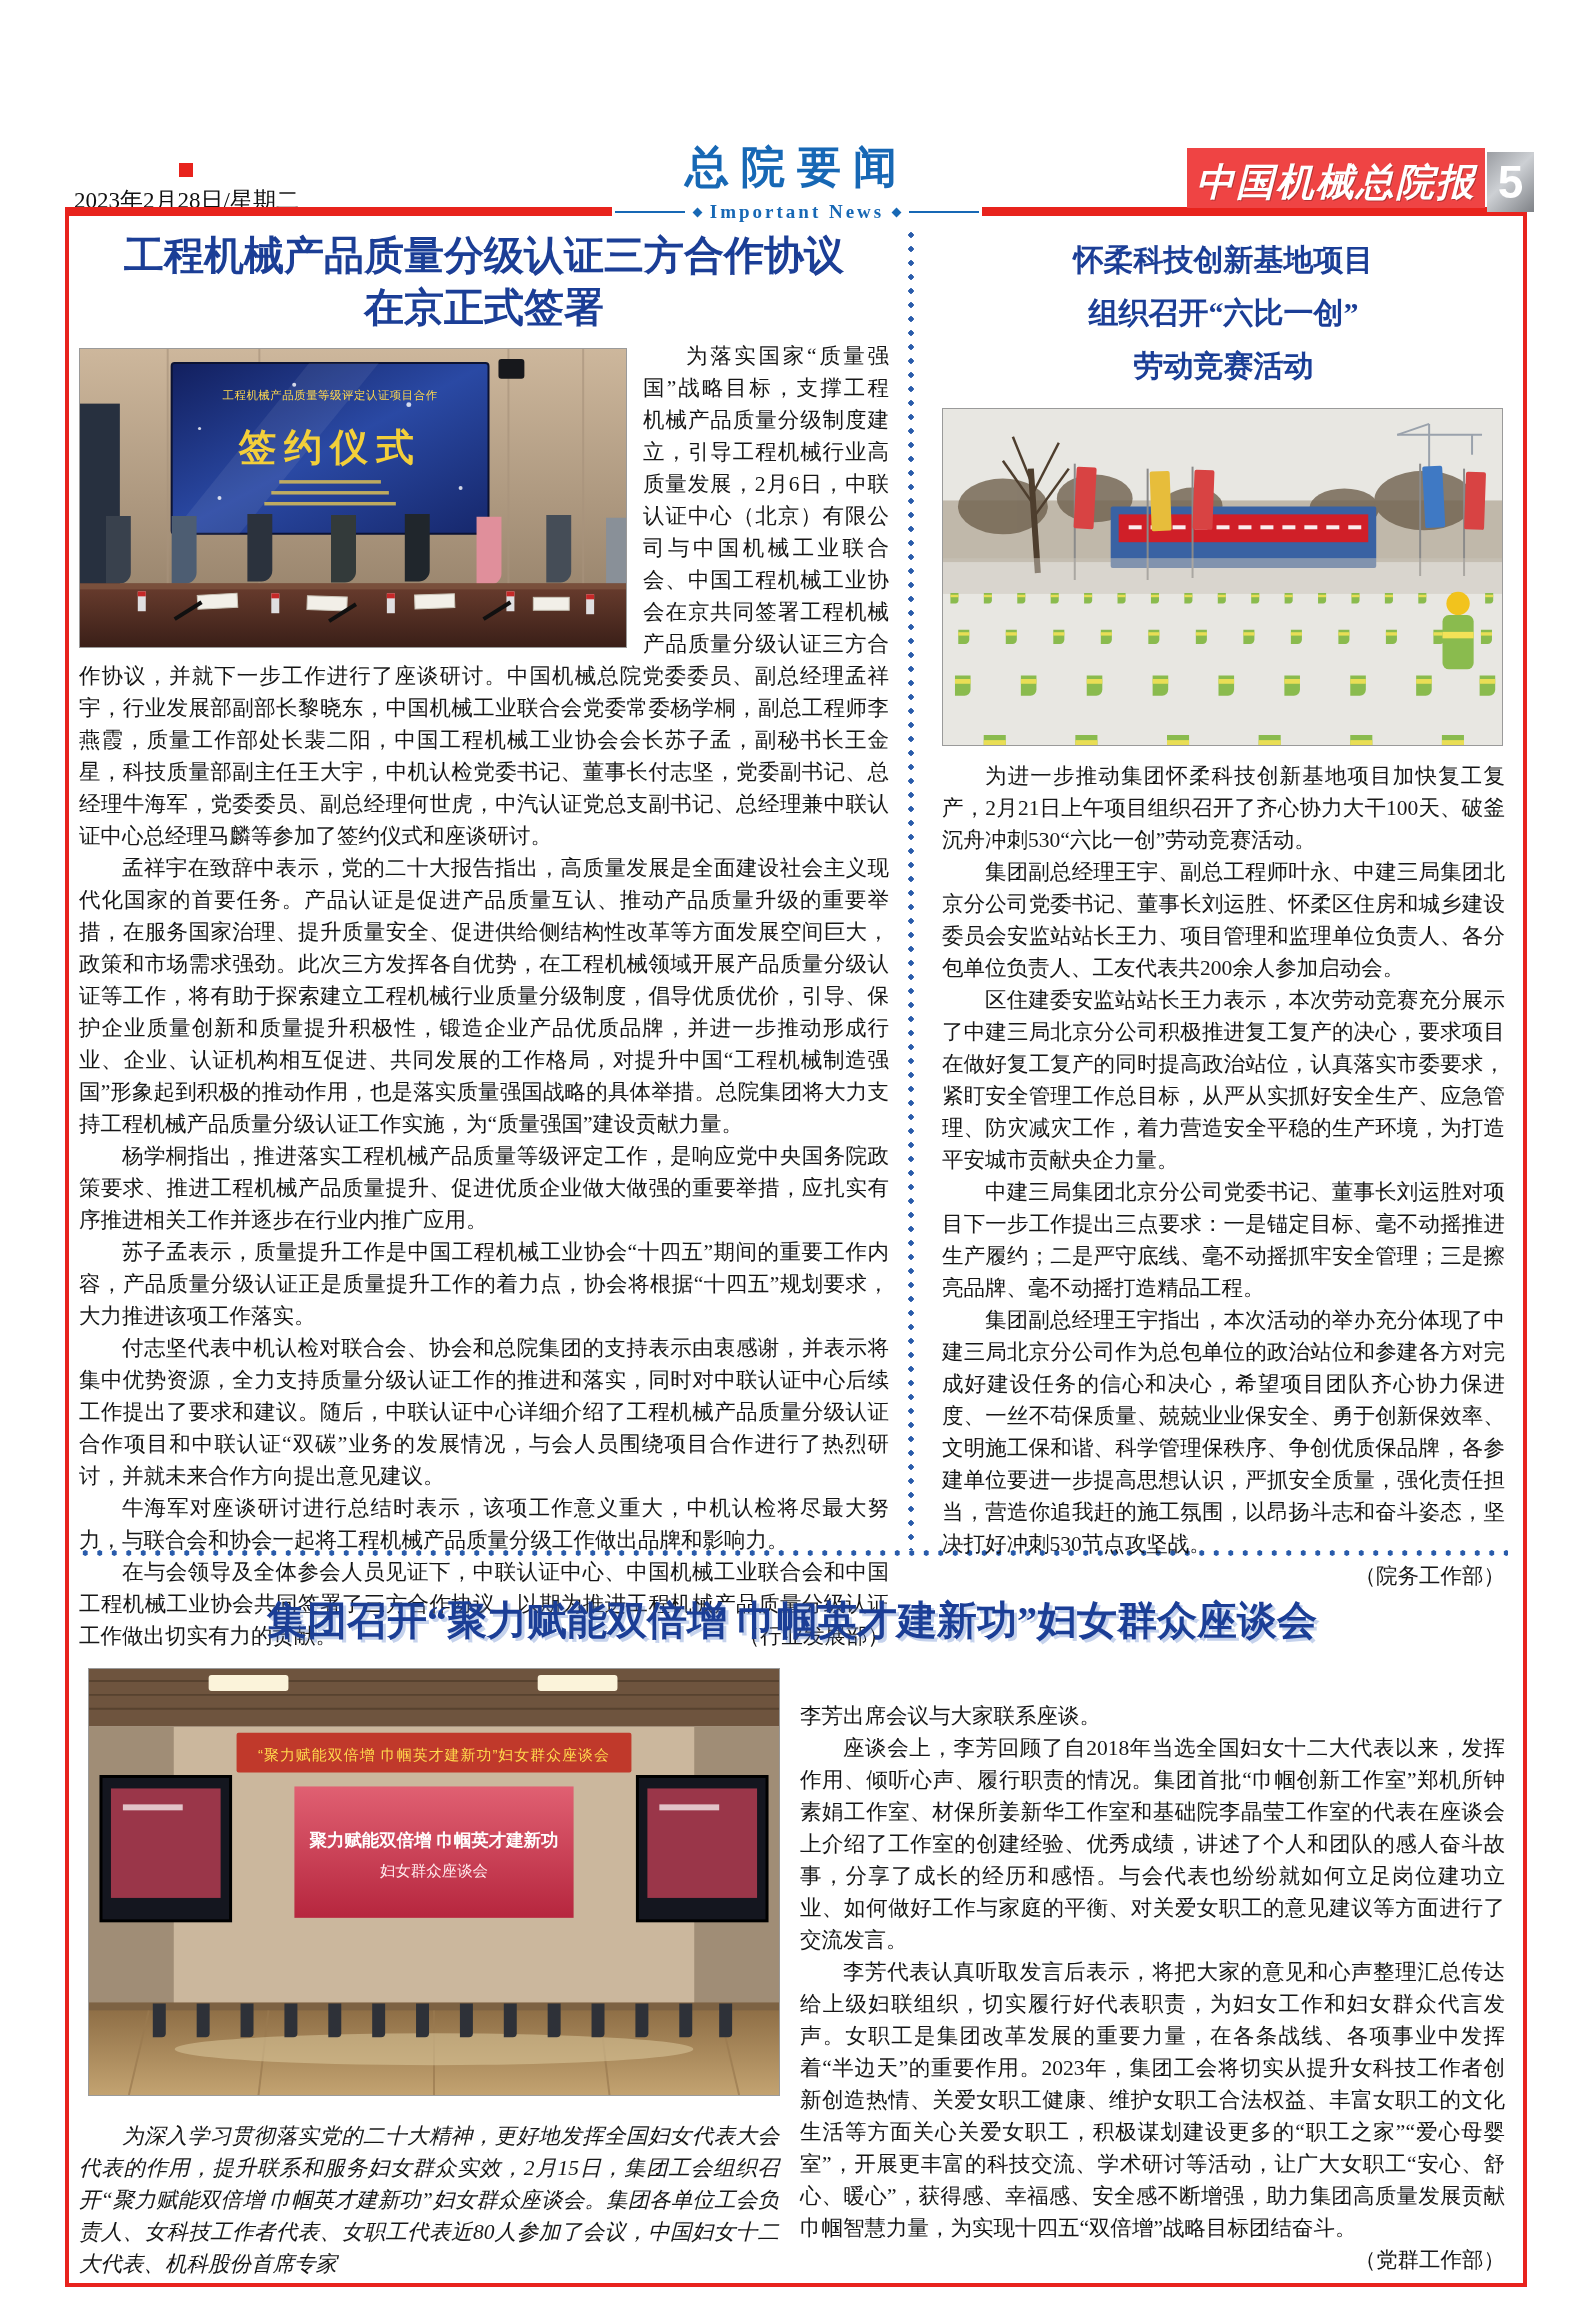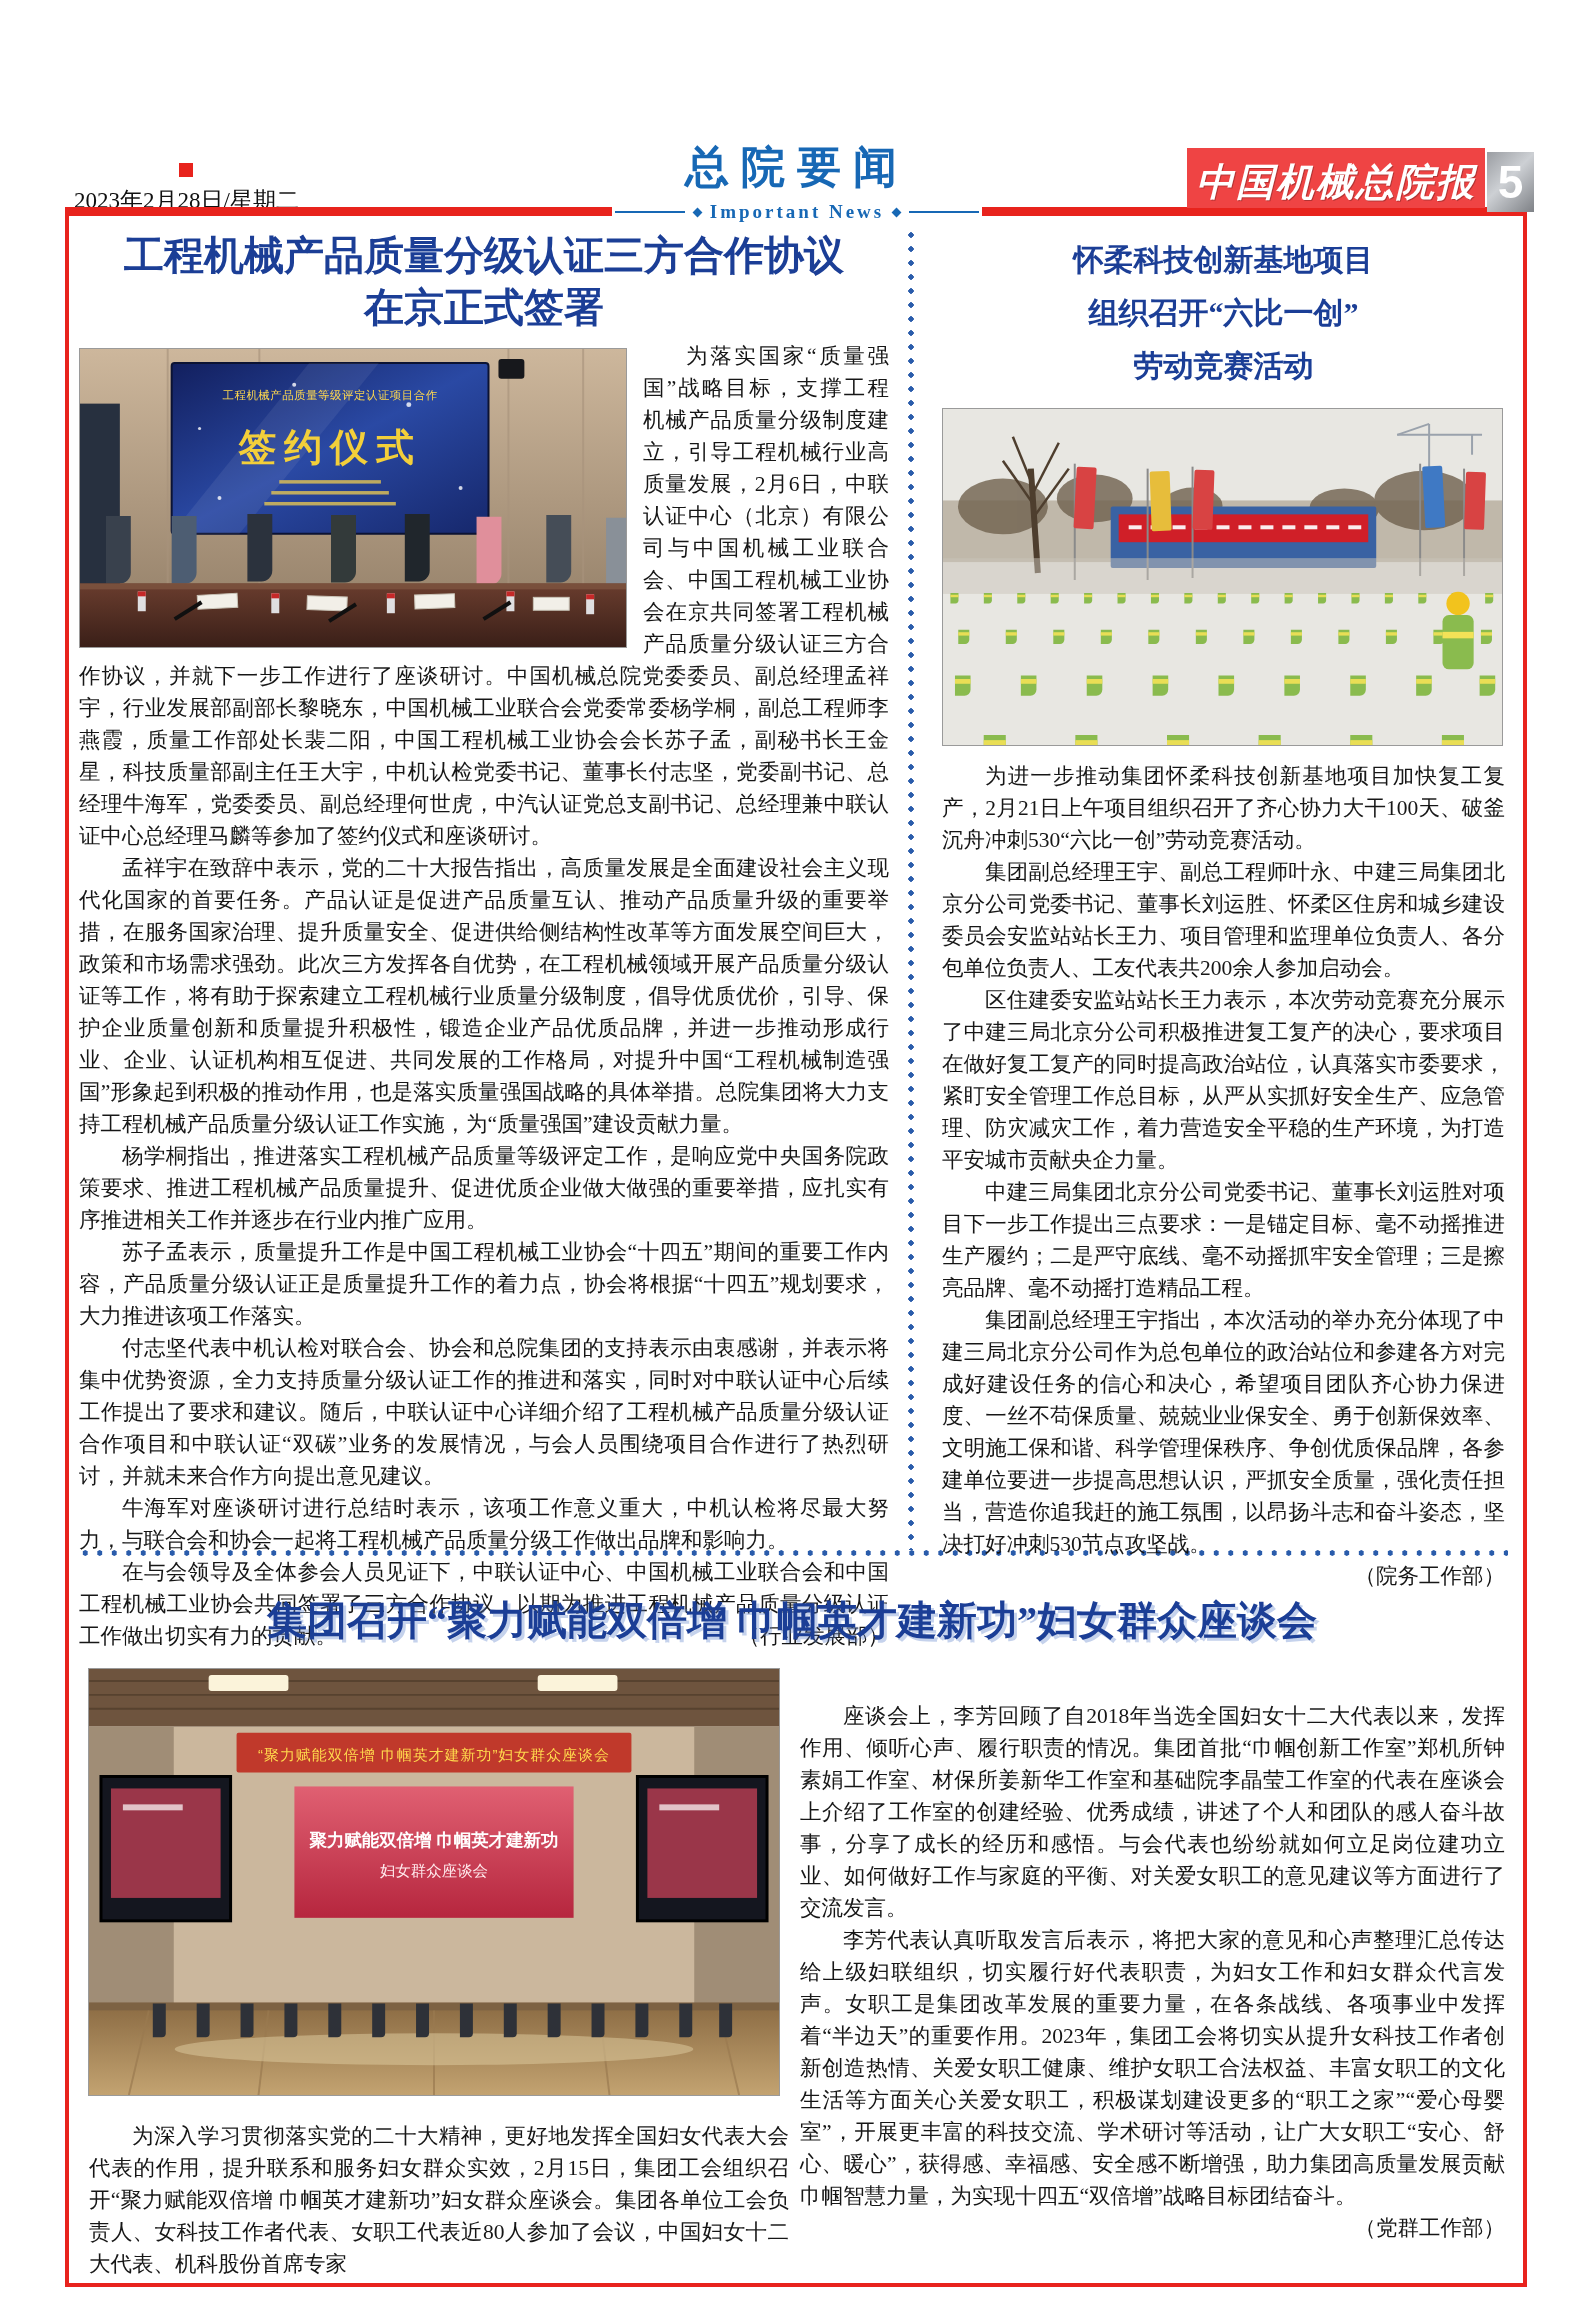--- a/index.html
+++ b/index.html
@@ -57,21 +57,21 @@
 
   
   .art-right{left:942px;top:233px;width:563px;}
   .art-right .t{font-size:30px;line-height:53px;}
   .photo2{width:561px;height:338px;margin:16px 0 14px 0;border:1px solid #9a9a9a;box-sizing:border-box;}
 
   
   .b-title{left:79px;top:1596px;width:1426px;font-size:40px;line-height:50px;
     text-shadow:3px 3px 0 rgba(90,125,200,.35);}
   .photo3{left:88px;top:1668px;width:692px;height:428px;border:1px solid #9a9a9a;box-sizing:border-box;}
-  .b-caption{left:89px;top:2120px;width:700px;}
+  .b-caption{left:79px;top:2120px;width:700px;font-style:italic;}
   .b-col{left:800px;top:1700px;width:705px;}
 
   svg{display:block;}
   svg text{font-family:"Liberation Sans","DejaVu Sans",sans-serif;}
 </style>
 </head>
 <body>
 
 <div class="abs date-line">
   <span class="date-sq"></span>
@@ -426,15 +426,16 @@
       <use href="#ps" x="632" y="336" style="color:#6e3f4a"></use>
     </g>
   </svg>
 </div>
 
 <div class="abs b-caption btxt">
   <p>为深入学习贯彻落实党的二十大精神，更好地发挥全国妇女代表大会代表的作用，提升联系和服务妇女群众实效，2月15日，集团工会组织召开“聚力赋能双倍增 巾帼英才建新功”妇女群众座谈会。集团各单位工会负责人、女科技工作者代表、女职工代表近80人参加了会议，中国妇女十二大代表、机科股份首席专家</p>
 </div>
 
 <div class="abs b-col btxt">
+  <p class="noind">李芳出席会议与大家联系座谈。</p>
   <p>座谈会上，李芳回顾了自2018年当选全国妇女十二大代表以来，发挥作用、倾听心声、履行职责的情况。集团首批“巾帼创新工作室”郑机所钟素娟工作室、材保所姜新华工作室和基础院李晶莹工作室的代表在座谈会上介绍了工作室的创建经验、优秀成绩，讲述了个人和团队的感人奋斗故事，分享了成长的经历和感悟。与会代表也纷纷就如何立足岗位建功立业、如何做好工作与家庭的平衡、对关爱女职工的意见建议等方面进行了交流发言。</p>
   <p><span>李芳代表认真听取发言后表示，将把大家的意见和心声整理汇总传达给上级妇联组织，切实履行好代表职责，为妇女工作和妇女群众代言发声。女职工是集团改革发展的重要力量，在各条战线、各项事业中发挥着“半边天”的重要作用。2023年，集团工会将切实从提升女科技工作者创新创造热情、关爱女职工健康、维护女职工合法权益、丰富女职工的文化生活等方面关心关爱女职工，积极谋划建设更多的“职工之家”“爱心母婴室”，开展更丰富的科技交流、学术研讨等活动，让广大女职工“安心、舒心、暖心”，获得感、幸福感、安全感不断增强，助力集团高质量发展贡献巾帼智慧力量，为实现十四五“双倍增”战略目标团结奋斗。</span><span class="attr">（党群工作部）</span></p>
 </div>
 
 </body></html>

